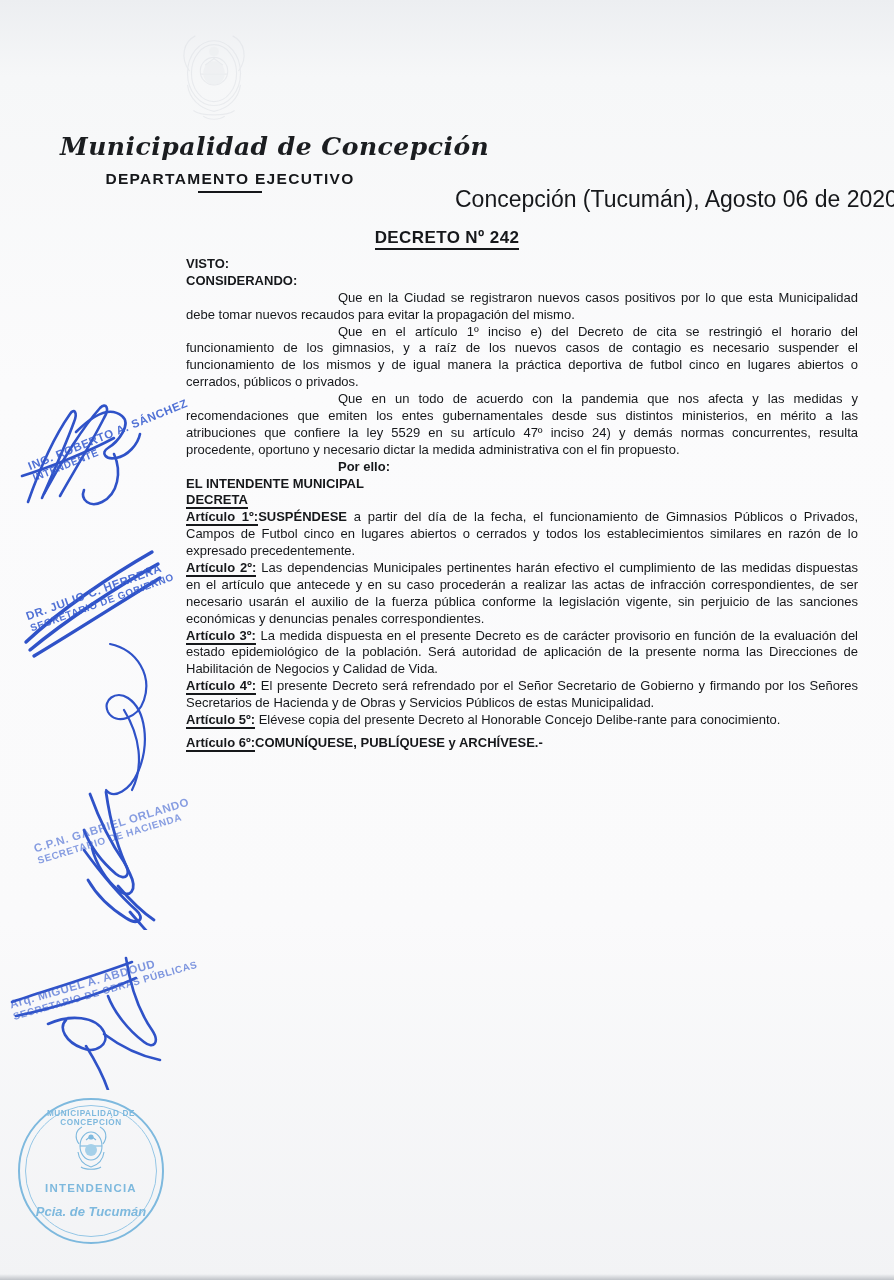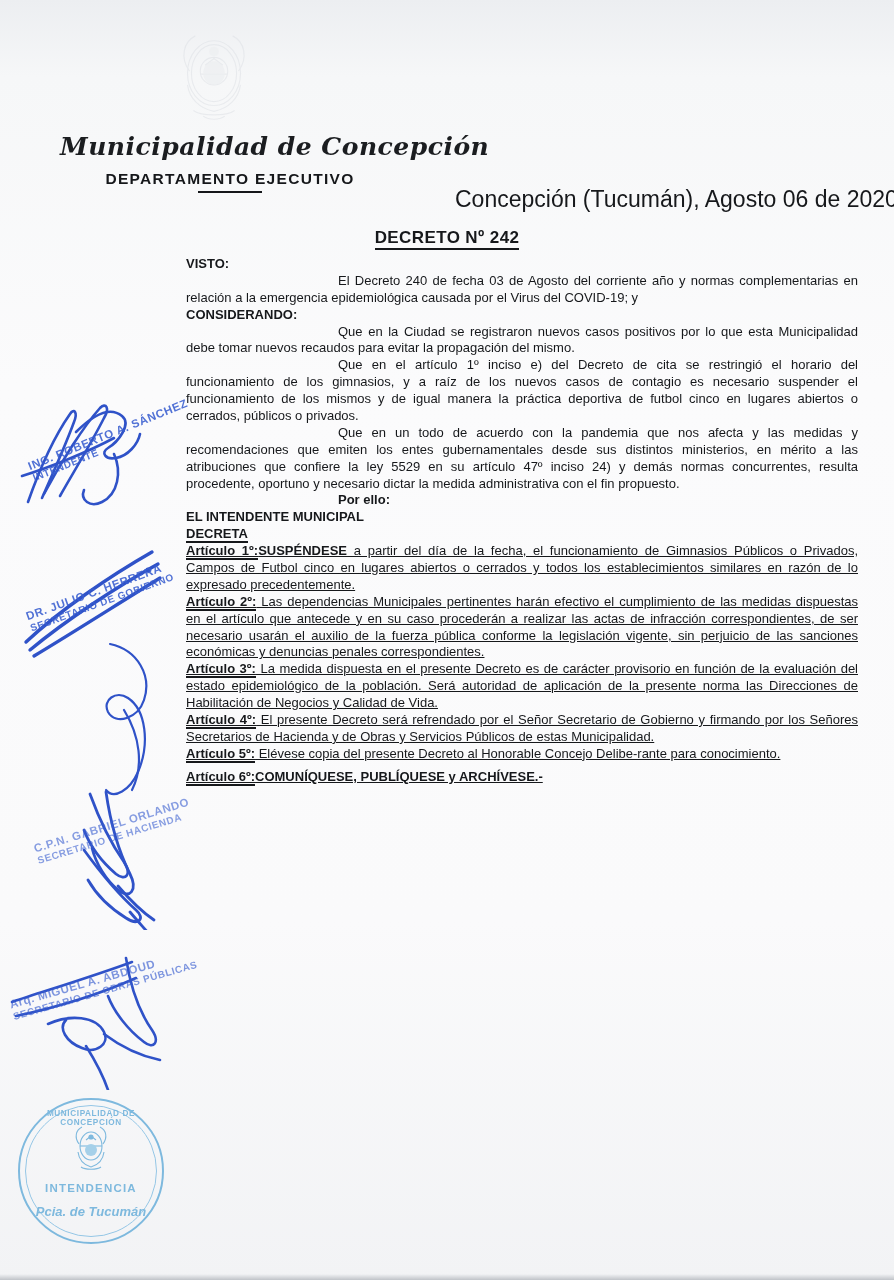--- a/index.html
+++ b/index.html
@@ -125,21 +125,20 @@
     text-align: left;
   }
   .para {
     text-indent: 152px;
     margin-top: 1px;
   }
 
   .art {
     margin-top: 6px;
     text-align: justify;
-    text-decoration: underline;
   }
   .art-label {
     font-weight: 700;
     border-bottom: 2px solid #16181b;
     padding-bottom: 0px;
     white-space: nowrap;
   }
   .b { font-weight: 700; }
 
   .porello {
@@ -244,21 +243,20 @@
 
   <div class="doc-date">Concepción (Tucumán), Agosto 06 de 2020.-</div>
 
   <div class="decree-title">
     <span>DECRETO Nº 242</span>
   </div>
 
   <div class="body">
 
     <p class="lbl">VISTO:</p>
-    <p class="para">El Decreto 240 de fecha 03 de Agosto del corriente año y normas complementarias en relación a la emergencia epidemiológica causada por el Virus del COVID-19; y</p>
 
     <p class="lbl">CONSIDERANDO:</p>
     <p class="para">Que en la Ciudad se registraron nuevos casos positivos por lo que esta Municipalidad debe tomar nuevos recaudos para evitar la propagación del mismo.</p>
     <p class="para">Que en el artículo 1º inciso e) del Decreto de cita se restringió el horario del funcionamiento de los gimnasios, y a raíz de los nuevos casos de contagio es necesario suspender el funcionamiento de los mismos y de igual manera la práctica deportiva de futbol cinco en lugares abiertos o cerrados, públicos o privados.</p>
     <p class="para">Que en un todo de acuerdo con la pandemia que nos afecta y las medidas y recomendaciones que emiten los entes gubernamentales desde sus distintos ministerios, en mérito a las atribuciones que confiere la ley 5529 en su artículo 47º inciso 24) y demás normas concurrentes, resulta procedente, oportuno y necesario dictar la medida administrativa con el fin propuesto.</p>
 
     <p class="porello">Por ello:</p>
     <p class="center-line">EL INTENDENTE MUNICIPAL</p>
     <p class="center-line u"><span>DECRETA</span></p>
 

